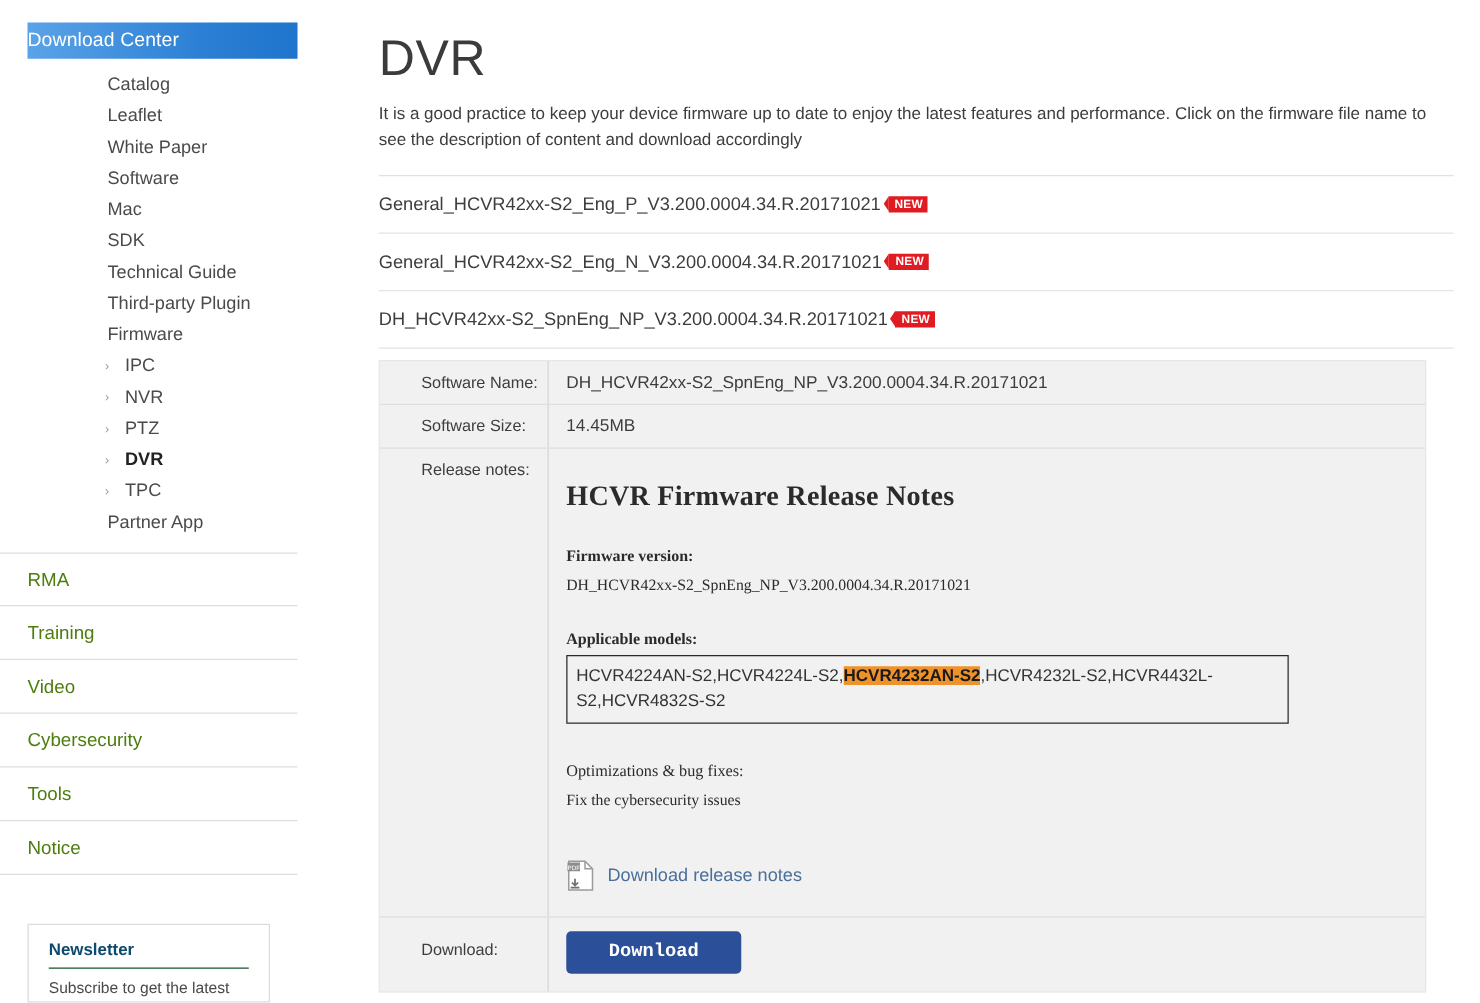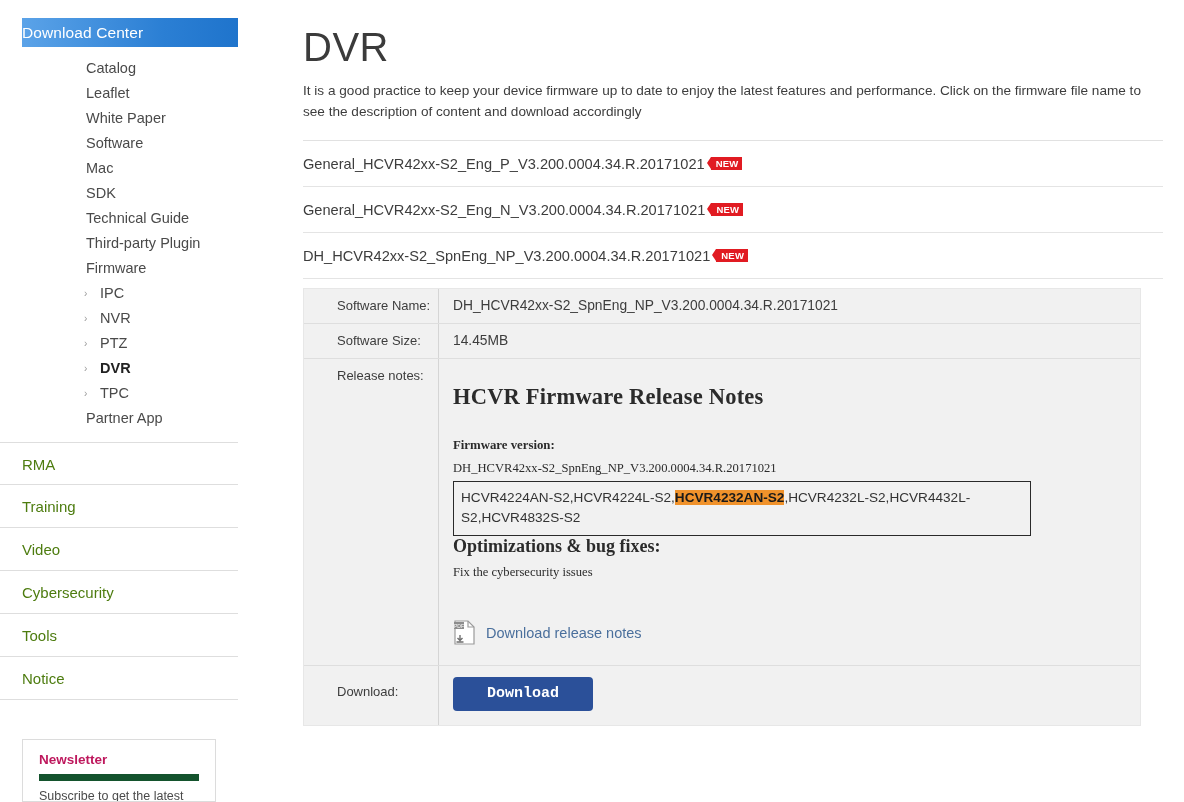--- a/index.html
+++ b/index.html
@@ -96,23 +96,23 @@
     border: 1px solid #dcdcdc;
     box-sizing: border-box;
     background: #fff;
     padding: 12px 16px 8px 16px;
     height: 63px;
     overflow: hidden;
   }
   .newsletter-title {
     font-size: 13.5px;
     font-weight: bold;
-    color: #be185d;
+    color: #0c4a6e;
     padding-bottom: 7px;
-    border-bottom: 7px solid #14532d;
+    border-bottom: 1px solid #14532d;
   }
   .newsletter-sub {
     font-size: 12.5px;
     color: #4a4a4a;
     padding-top: 8px;
     white-space: nowrap;
   }
 
   
   #main {
@@ -246,22 +246,23 @@
     line-height: 20px;
     color: #333;
     word-break: break-word;
   }
   .hl {
     background: #f0922b;
     color: #1a1a1a;
     font-weight: bold;
   }
   .notes-lbl2 {
-    font-size: 18px;
-    font-weight: bold;
+    font-size: 13px;
+    font-weight: normal;
+    margin-top: 30px;
   }
   .dl-notes {
     display: flex;
     align-items: center;
     margin-top: 40px;
   }
   .pdf-icon { width: 24px; height: 26px; margin-right: 9px; }
   .dl-notes-label {
     font-size: 14.5px;
     color: #4a6f9c;
@@ -369,20 +370,21 @@
     </div>
 
     <div class="drow">
       <div class="dlabel">Release notes:</div>
       <div class="dvalue">
         <div class="notes-body">
           <div class="notes-h1">HCVR Firmware Release Notes</div>
           <div class="notes-lbl">Firmware version:</div>
           <div class="notes-txt">DH_HCVR42xx-S2_SpnEng_NP_V3.200.0004.34.R.20171021</div>
 
+          <div class="notes-lbl">Applicable models:</div>
           <div class="models-box"><span>HCVR4224AN-S2,HCVR4224L-S2,</span><span class="hl">HCVR4232AN-S2</span><span>,HCVR4232L-S2,HCVR4432L-S2,HCVR4832S-S2</span></div>
 
           <div class="notes-lbl2">Optimizations &amp; bug fixes:</div>
           <div class="notes-txt">Fix the cybersecurity issues</div>
 
           <div class="dl-notes">
             <svg class="pdf-icon" viewBox="0 0 24 26">
               <path d="M2 1 h13 l6 6 v17 h-19 z" fill="#ffffff" stroke="#9b9b9b" stroke-width="1.2"></path>
               <path d="M15 1 v6 h6" fill="none" stroke="#9b9b9b" stroke-width="1.2"></path>
               <rect x="1" y="2" width="10" height="7" fill="#8d8d8d"></rect>

